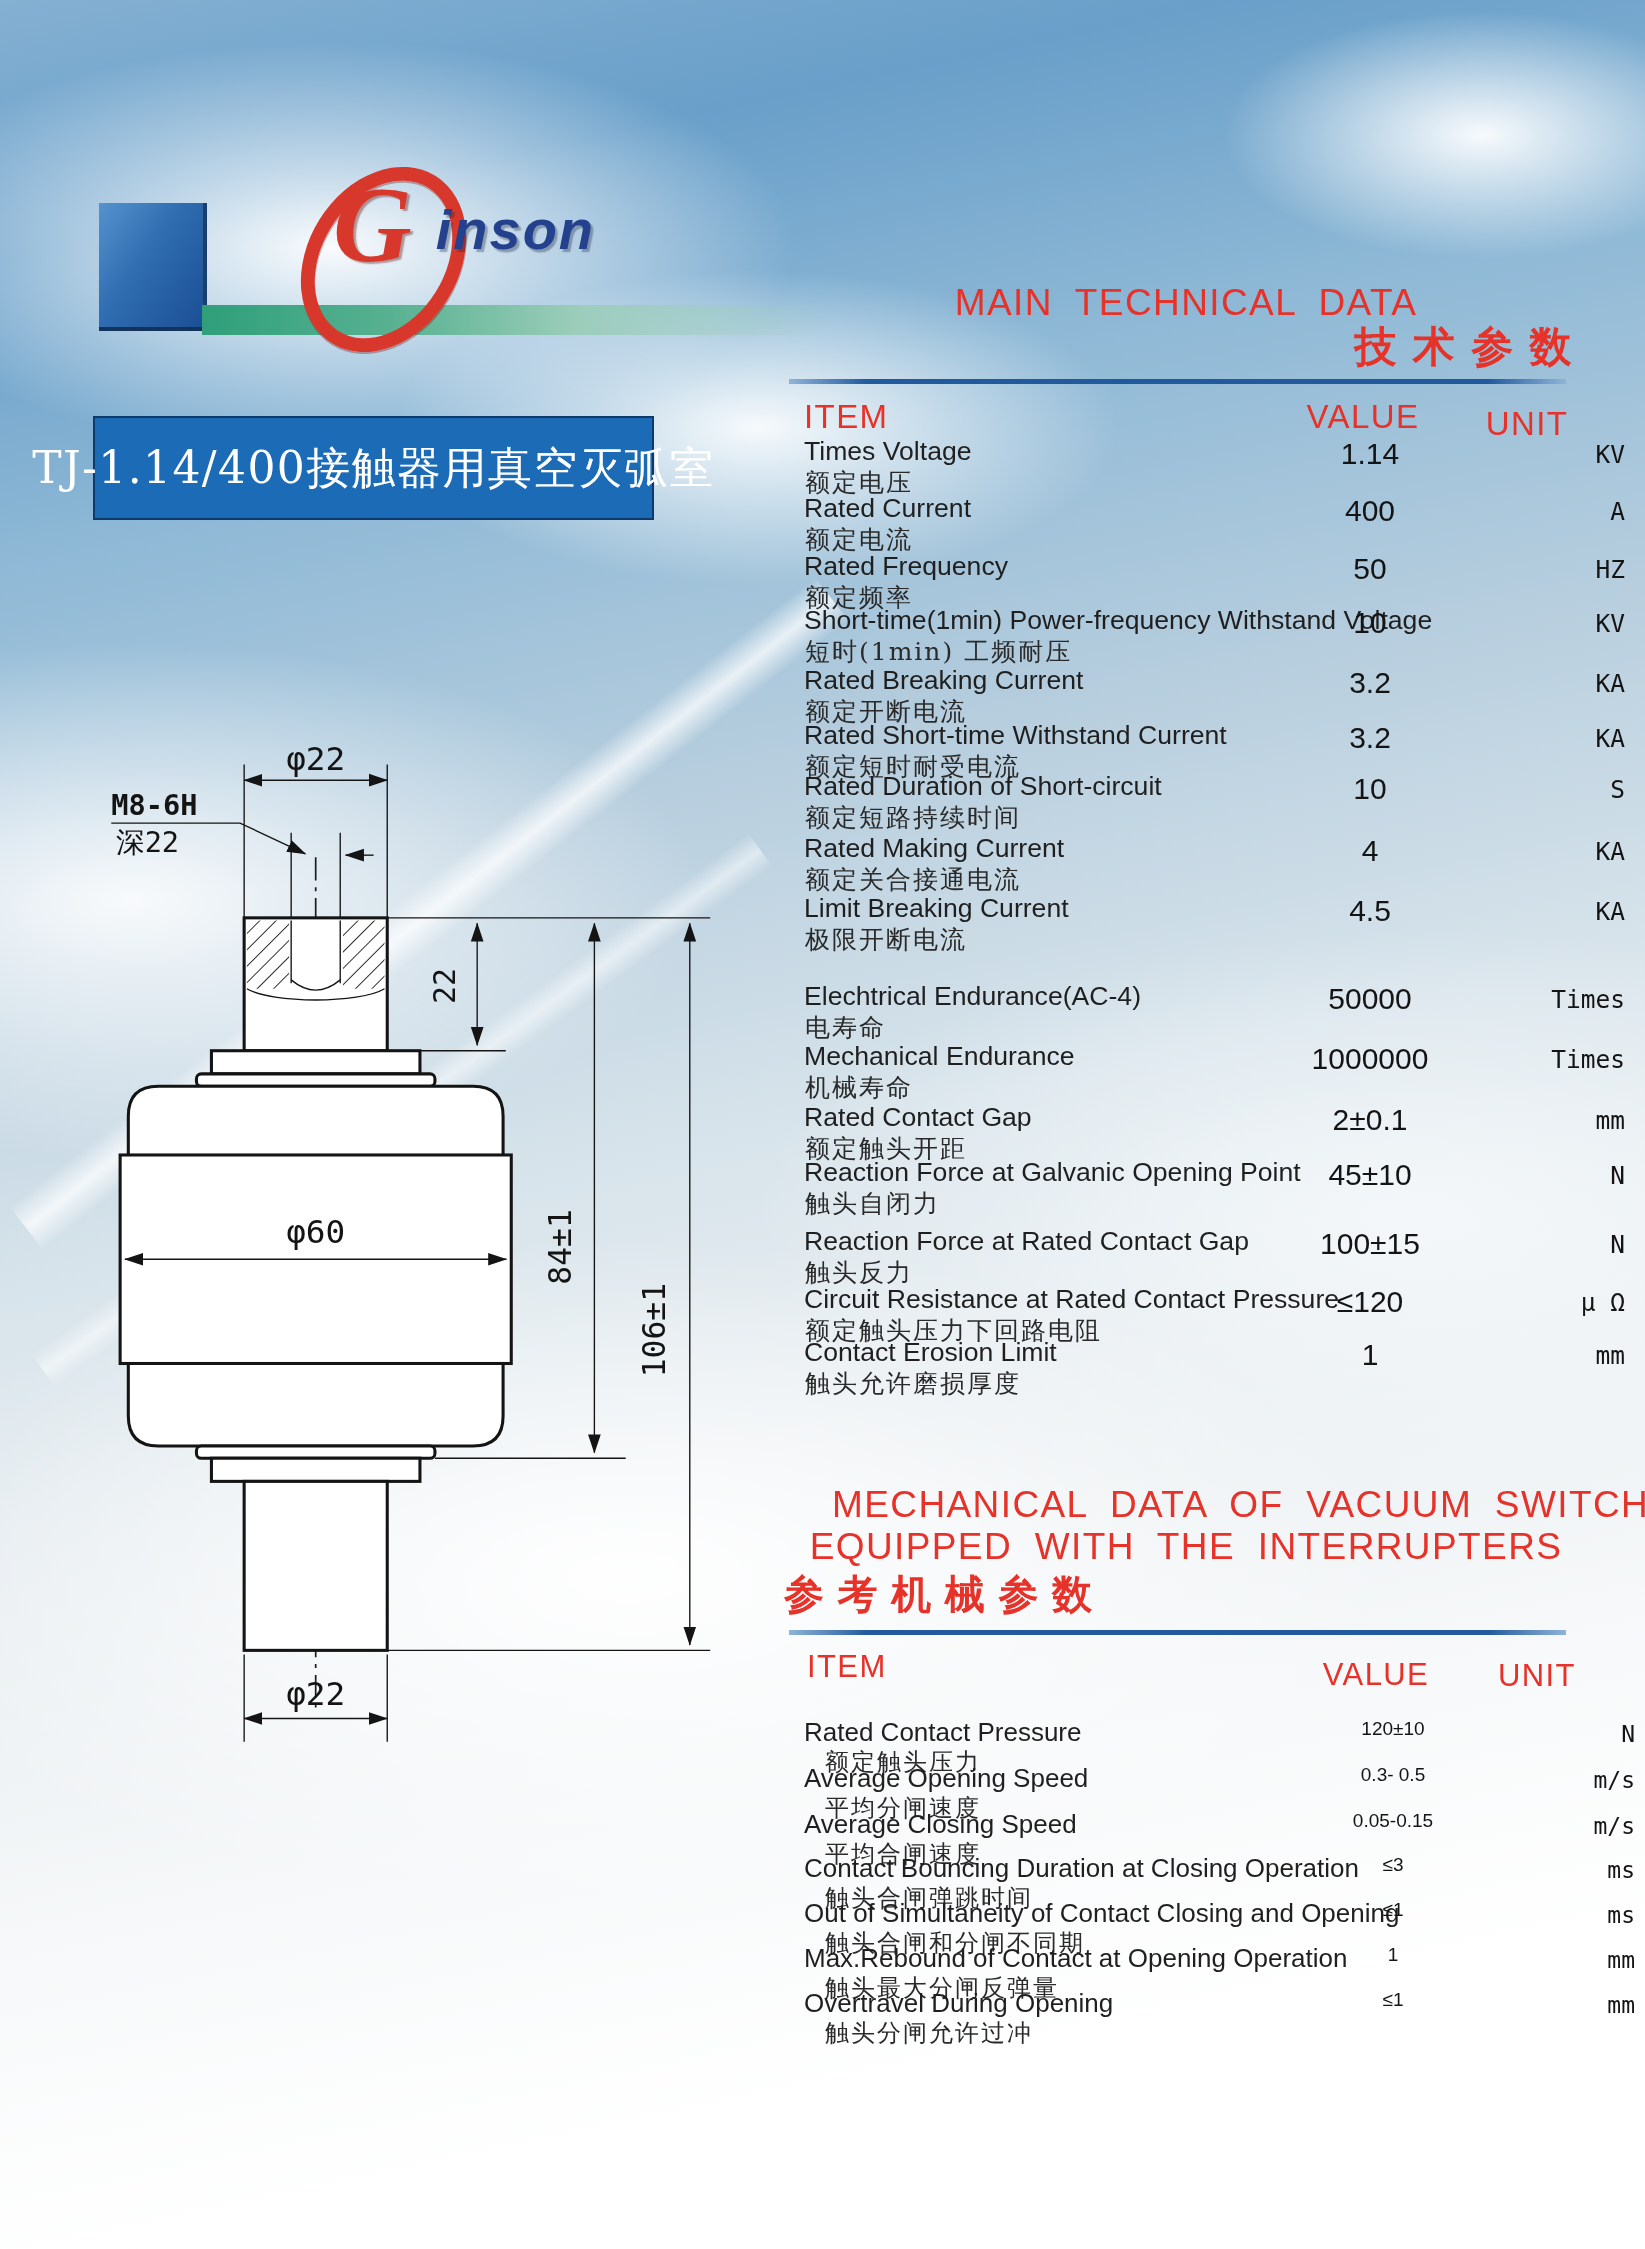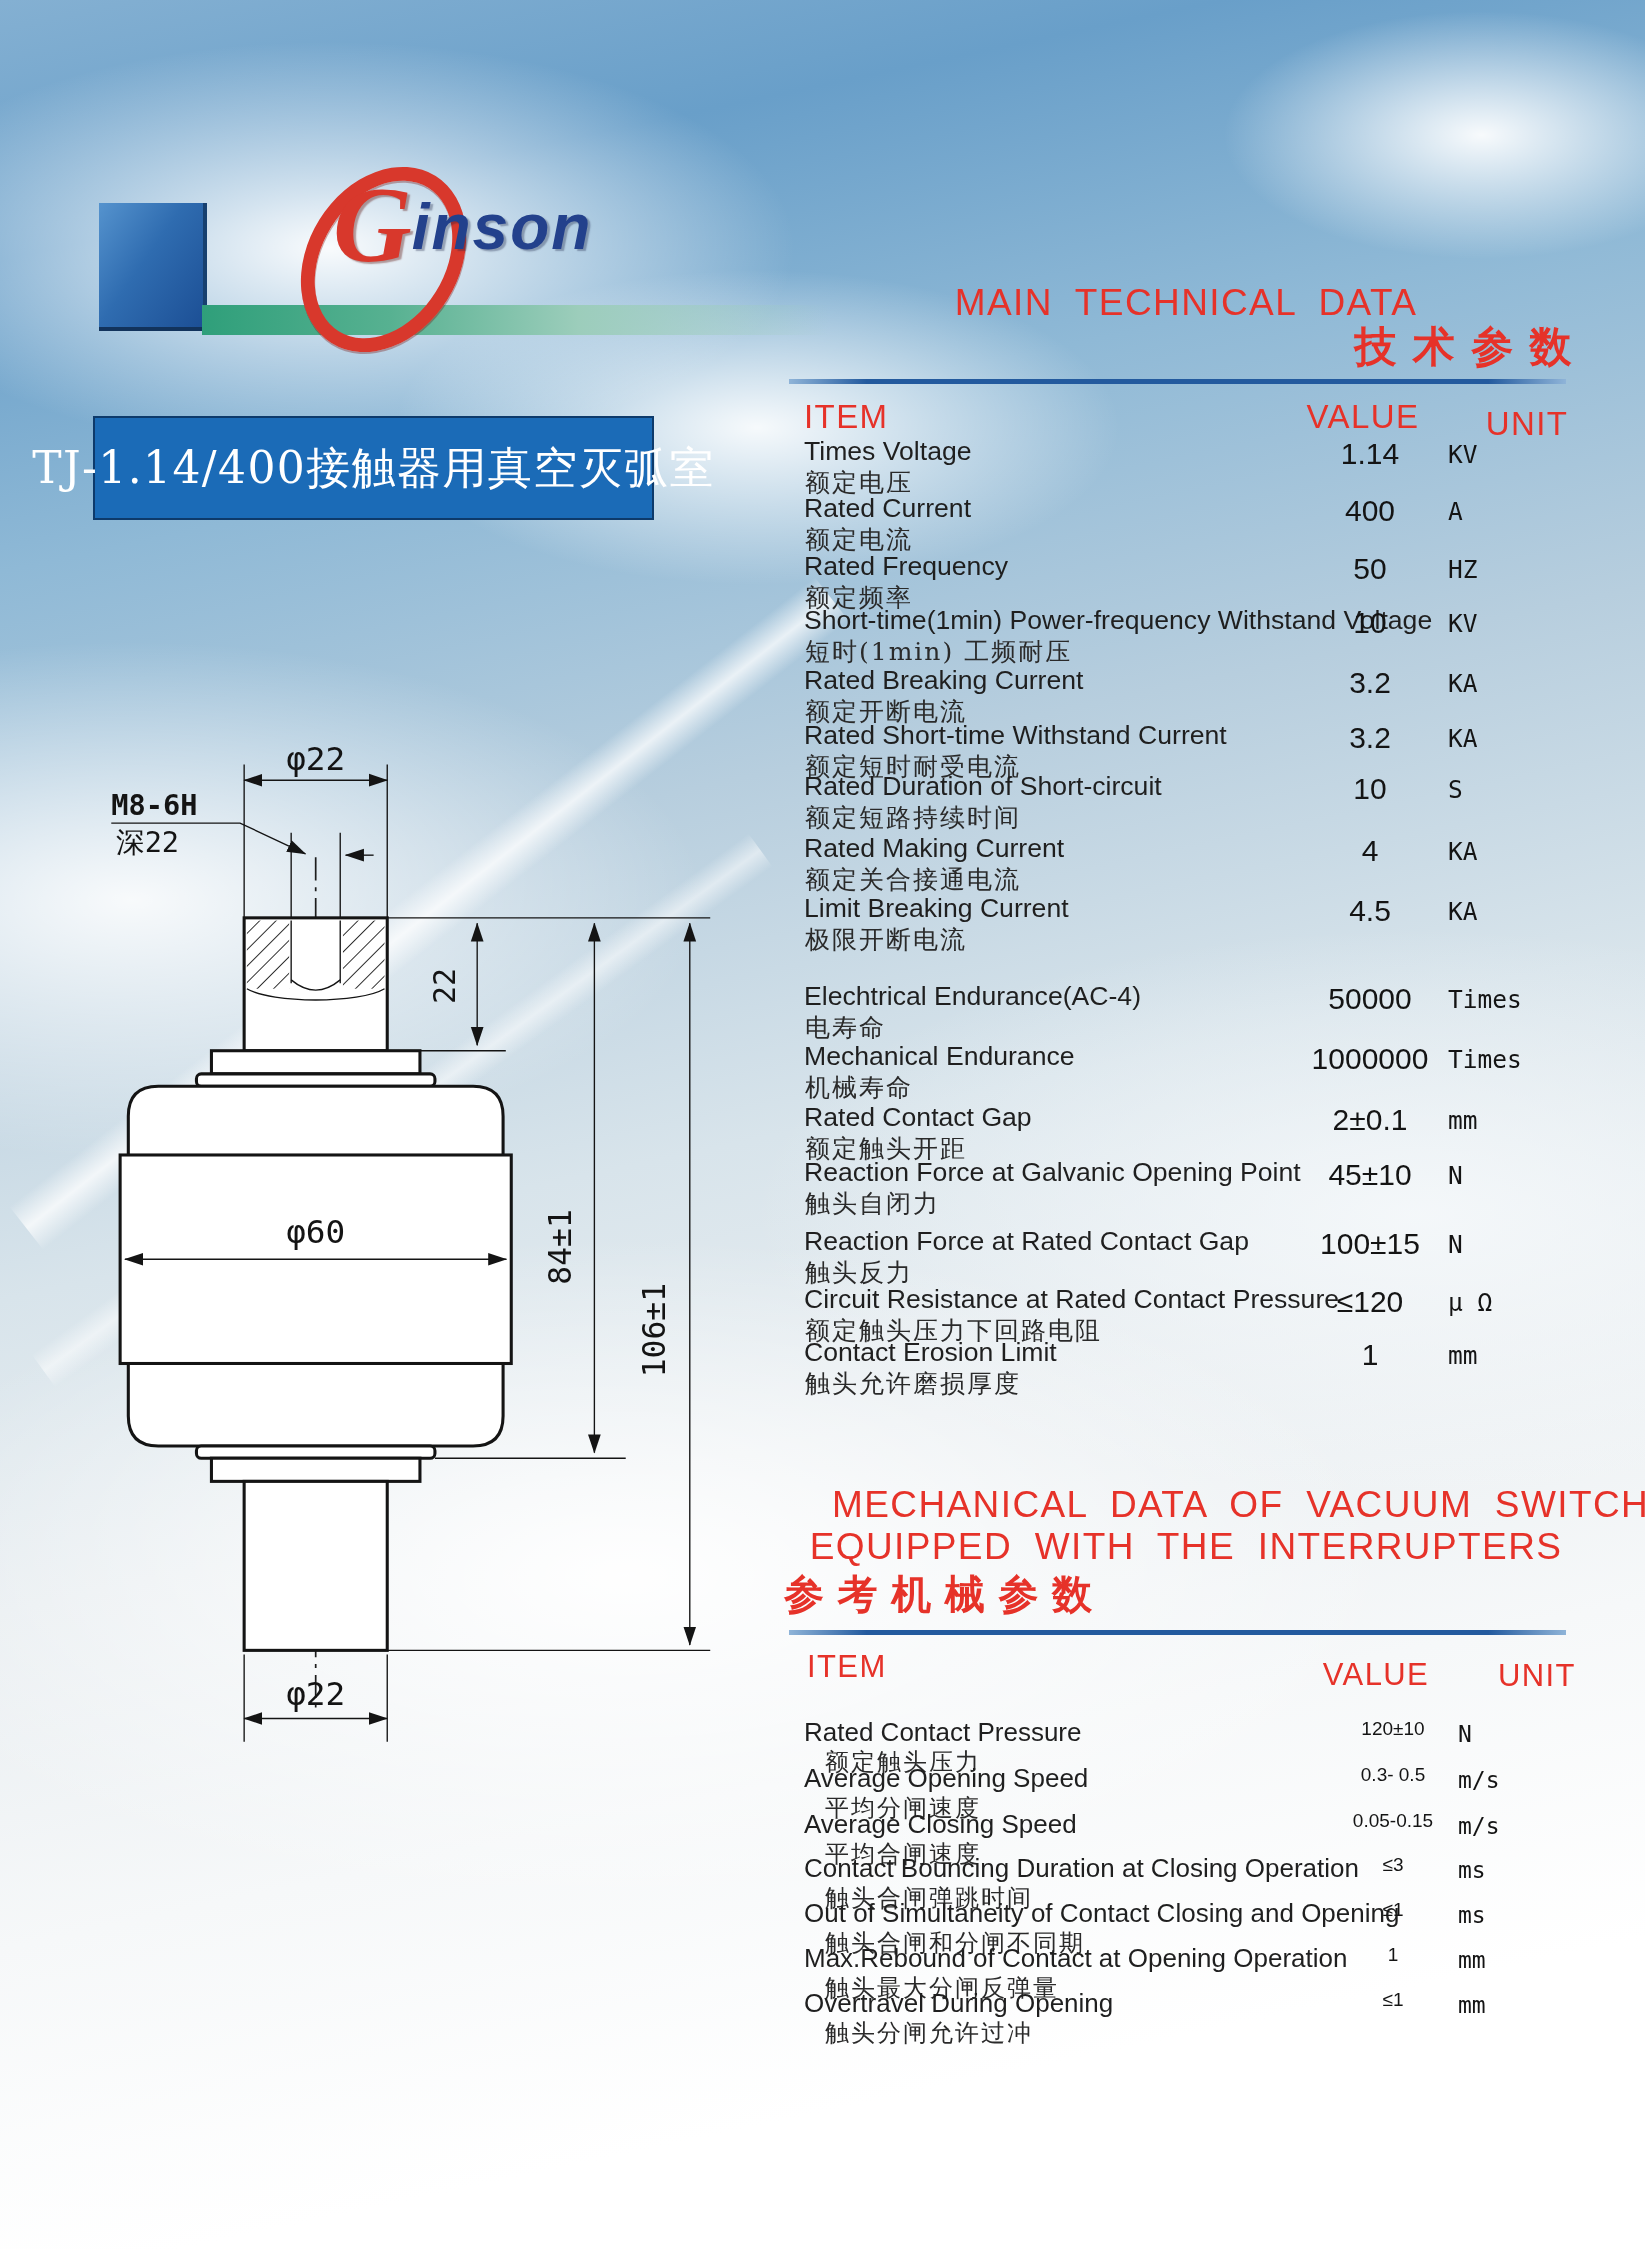--- a/index.html
+++ b/index.html
@@ -24,22 +24,22 @@
     border-right:4.8px solid #17406f;border-bottom:4.8px solid #12335c;}
   .logo-green-bar{position:absolute;left:202px;top:305px;width:627px;height:30px;
     background:linear-gradient(90deg,#2f9f7a 0%,#57b191 30%,#9ccdbb 60%,rgba(205,228,220,0) 100%);}
   .logo-swoosh{position:absolute;left:308px;top:161px;width:123px;height:169px;
     border:14.3px solid #d8382c;border-radius:50%;transform:rotate(32deg);
     box-shadow:1.4px 1.4px 0 rgba(120,20,15,.35), inset 1.4px 1.4px 0 rgba(120,20,15,.35);}
   .logo-text{position:absolute;left:333px;top:170px;white-space:nowrap;}
   .logo-text .g{font-family:"Liberation Serif",serif;font-style:italic;font-weight:bold;
     font-size:109px;line-height:109px;color:#d8382c;text-shadow:2.7px 2px 1.4px rgba(90,20,15,.4);}
   .logo-text .rest{font-family:"Liberation Sans",sans-serif;font-style:italic;font-weight:bold;
-    font-size:64px;line-height:80px;color:#23418c;letter-spacing:2px;vertical-align:12.3px;
-    text-shadow:2.7px 2.7px 1.4px rgba(25,35,70,.35);}
+    font-size:56px;line-height:80px;color:#23418c;letter-spacing:2px;vertical-align:12.3px;
+    text-shadow:2.7px 2.7px 1.4px rgba(25,35,70,.35);margin-left:24px;}
 
   
   .banner{position:absolute;left:93px;top:416px;width:561px;height:104px;background:#1b6bb7;
     border:2px solid #0d3a6b;box-sizing:border-box;display:flex;align-items:center;justify-content:center;}
   .banner span{font-family:"DejaVu Serif",serif;color:#ffffff;font-size:44px;letter-spacing:1.4px;white-space:nowrap;}
   .s-title{position:absolute;left:784px;width:804px;text-align:center;font-size:37px;
     letter-spacing:1.4px;word-spacing:11px;color:#e63229;white-space:nowrap;}
   .s1-title{top:282px;}
   .s1-title-cn{position:absolute;left:784px;width:804px;text-align:right;top:319px;font-size:42px;
     font-weight:bold;letter-spacing:16.4px;color:#e63229;font-family:"DejaVu Serif",serif;}
@@ -58,21 +58,21 @@
   .hdr-item2{left:807px;top:1649px;font-size:31px;}
   .hdr-value2{left:1274px;top:1657px;width:204px;text-align:center;font-size:31px;}
   .hdr-unit2{left:1455px;top:1658px;width:164px;text-align:center;font-size:31px;}
 
   
   .trow{position:absolute;left:0;width:1646px;height:0;}
   .trow .en{position:absolute;left:804px;top:0;font-size:26.6px;color:#1f1f1f;white-space:nowrap;}
   .trow .cn{position:absolute;left:805px;top:30px;font-size:25px;color:#2a2a2a;
     font-family:"DejaVu Serif",serif;letter-spacing:2px;white-space:nowrap;}
   .trow .val{position:absolute;left:1261px;top:1.4px;width:218px;text-align:center;font-size:30px;color:#141414;}
-  .trow .unit{position:absolute;left:1448px;top:4.1px;width:177px;text-align:left;font-size:24.5px;color:#141414;
+  .trow .unit{position:absolute;left:1448px;top:4.1px;width:177px;text-align:right;font-size:24.5px;color:#141414;
     font-family:"DejaVu Sans Mono",monospace;}
   .t2row .en{font-size:26px;}
   .t2row .cn{top:29px;font-size:24px;margin-left:20px;}
   .t2row .val{left:1284px;font-size:19px;}
   .t2row .unit{left:1458px;font-size:23px;}
 
   
   svg.drawing{position:absolute;left:0;top:0;width:1646px;height:2250px;}
   svg.drawing text{font-family:"DejaVu Sans Mono",monospace;fill:#141414;}
   .dthin{stroke:#141414;stroke-width:2;fill:none;}

